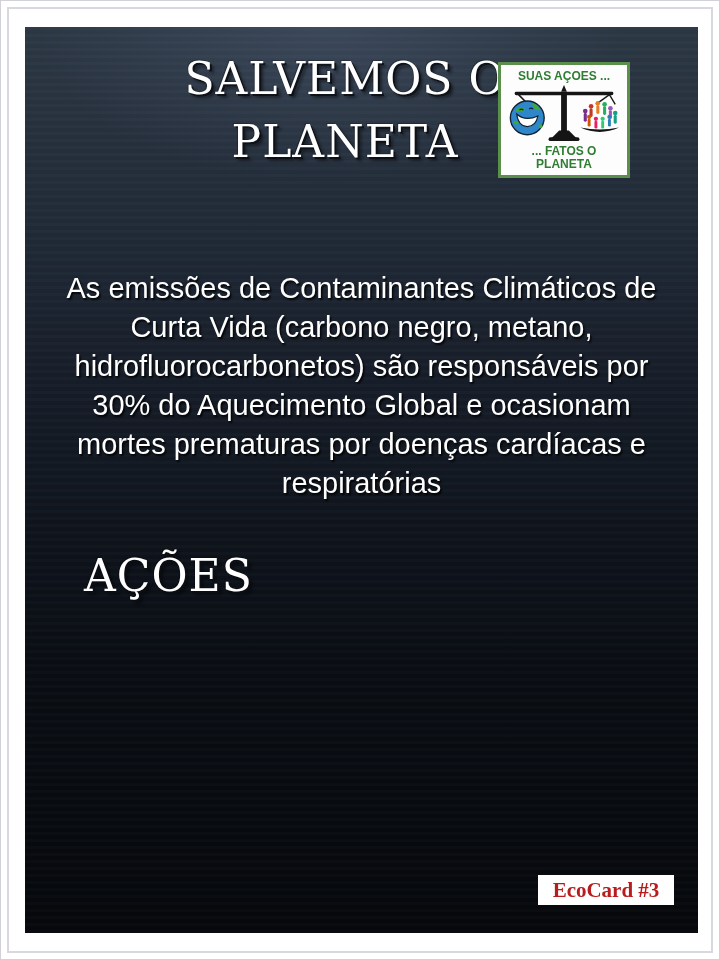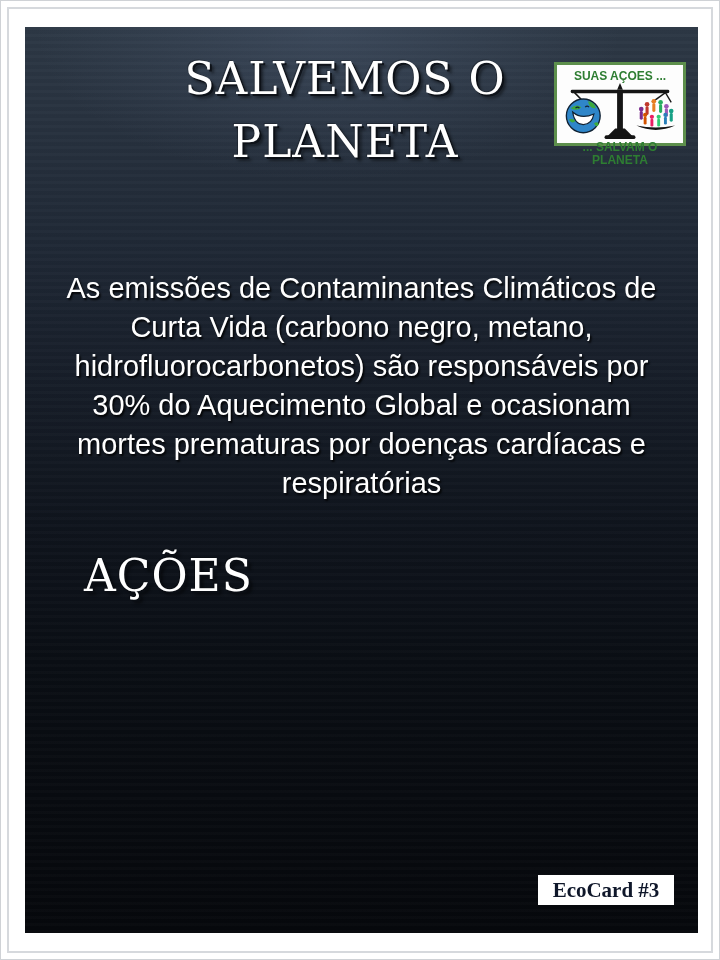--- a/index.html
+++ b/index.html
@@ -35,36 +35,36 @@
   .body-text{
     position:absolute;left:16px;width:641px;text-align:center;
     font-weight:normal;font-size:29px;line-height:39px;color:#ffffff;
     white-space:pre-line;
     text-shadow:1.5px 1.5px 2px rgba(0,0,0,0.9);
   }
   #fatos-body{top:242px;}
   #acoes-body{top:602px;}
   
   .logo{
-    position:absolute;left:529px;top:35px;width:132px;height:84px;
+    position:absolute;left:473px;top:35px;width:132px;height:116px;
     background:#fdfdfd;border:3px solid #5d8f4c;box-sizing:border-box;
     display:flex;flex-direction:column;align-items:center;justify-content:space-between;
     padding:5px 2px 4px 2px;
   }
   .logo-text{
     font-weight:bold;color:#2e7d32;font-size:12px;line-height:13px;text-align:center;
     letter-spacing:0;
   }
   .logo-icon{flex:0 0 auto;}
   
   .badge{
     position:absolute;left:513px;top:848px;width:136px;height:30px;
     background:#ffffff;display:flex;align-items:center;justify-content:center;
     font-family:"Liberation Serif","DejaVu Serif",serif;font-weight:bold;
-    font-size:21px;color:#0f172a;
+    font-size:21px;color:#b91c1c;
   }
 </style>
 </head>
 <body>
 
 <div class="outer-edge"></div>
 <div class="bevel-line"></div>
 
 <div class="content">
 
@@ -134,21 +134,21 @@
             <circle cx="103" cy="35" r="2.2"></circle>
             <rect x="101.5" y="37" width="3" height="8" rx="1.4"></rect>
           </g>
         <g fill="#2980b9">
             <circle cx="110" cy="33" r="2.2"></circle>
             <rect x="108.5" y="35" width="3" height="8" rx="1.4"></rect>
           </g>
       </g>
     </svg>
     <div class="logo-text">
-      <span>... SALVAM O</span><br>
+      <span>... FATOS O</span><br>
       <span>PLANETA</span>
     </div>
   </div>
 
 
   <div class="body-text" id="fatos-body">As emissões de Contaminantes Climáticos de
 Curta Vida (carbono negro, metano,
 hidrofluorocarbonetos) são responsáveis por
 30% do Aquecimento Global e ocasionam
 mortes prematuras por doenças cardíacas e

